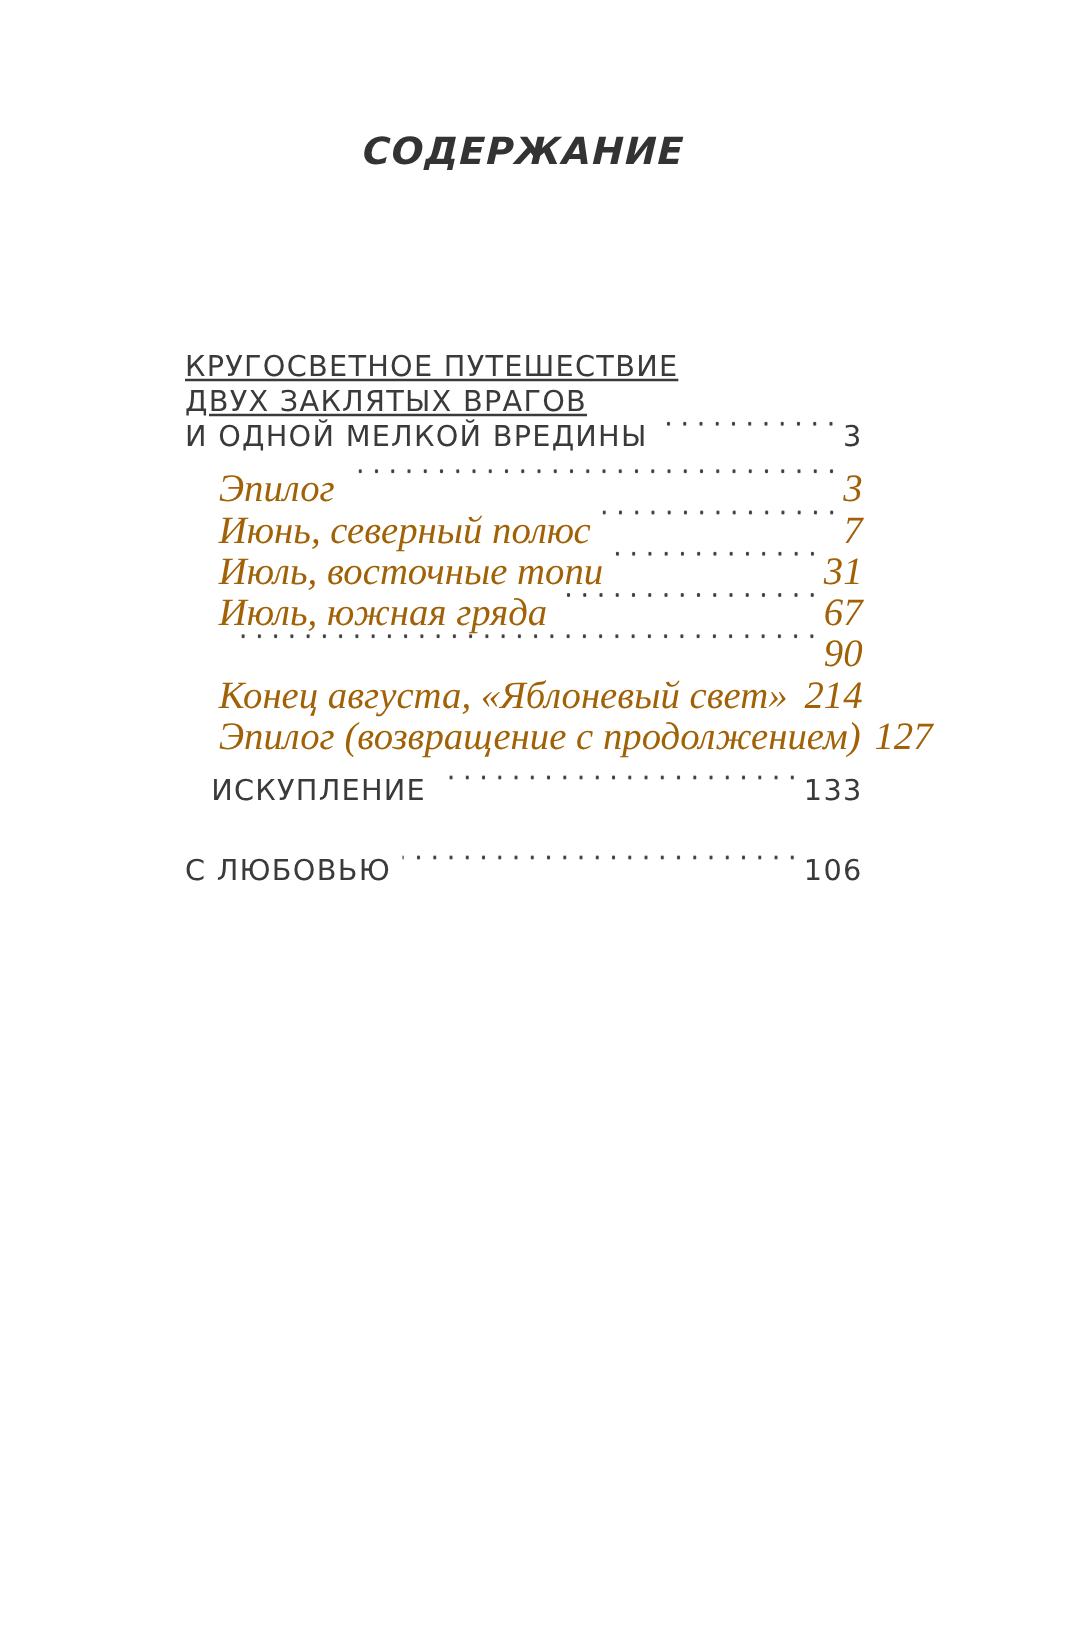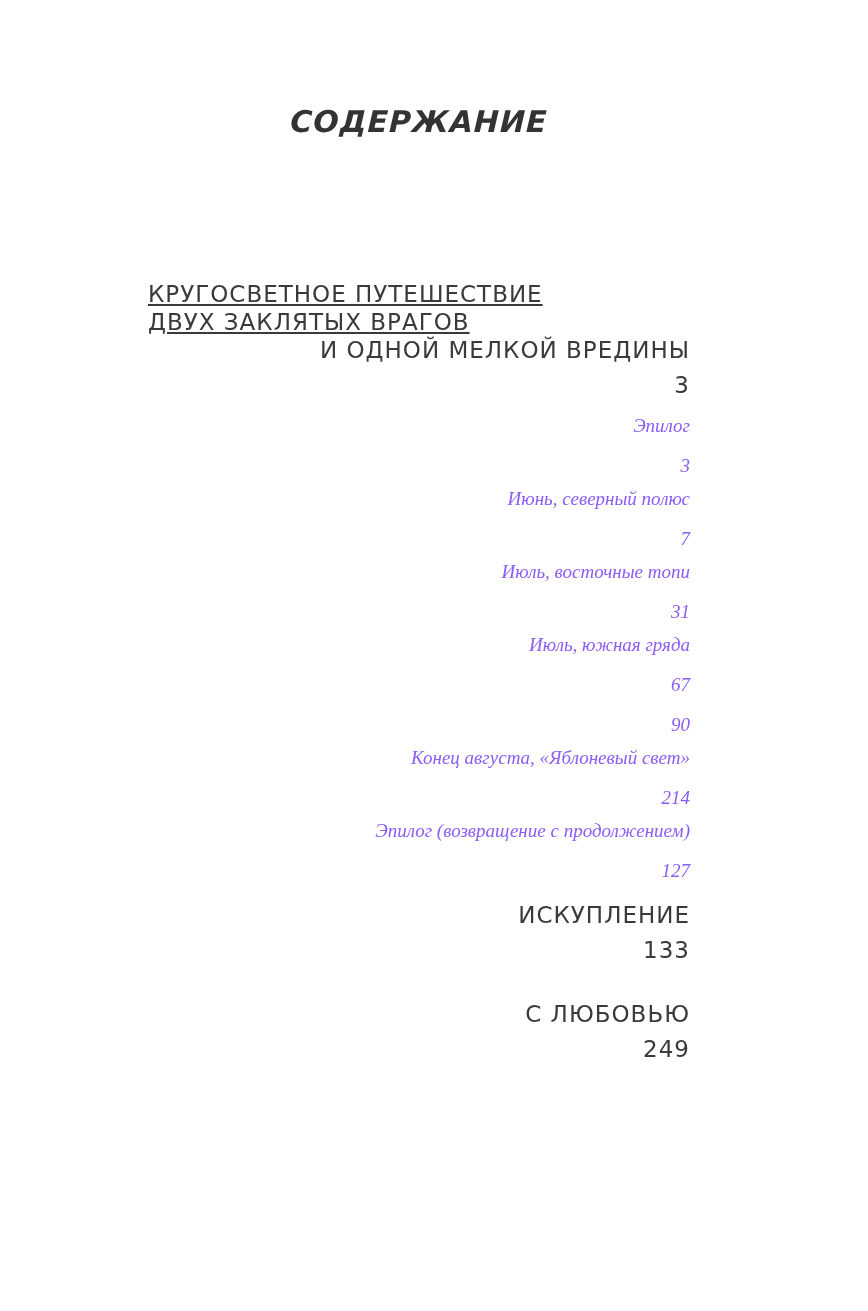--- a/index.html
+++ b/index.html
@@ -45,35 +45,34 @@
   .toc-entry.chapter {
     font-family: "DejaVu Sans", sans-serif;
     font-size: 23px;
     line-height: 28px;
     letter-spacing: 1px;
     color: #3a3a3a;
   }
   .toc-entry.sub {
     font-family: "Liberation Serif", "DejaVu Serif", serif;
     font-style: italic;
-    font-size: 19px;
+    font-size: 31px;
     line-height: 33px;
     padding-left: 27px;
-    color: #8b5cf6;
+    color: #a16207;
   }
   
   .toc > .toc-entry:nth-child(2)  { margin-top: 10px; }
   .toc > .toc-entry:nth-child(9)  { margin-top: 14px; margin-left: 21px; }
   .toc > .toc-entry:nth-child(10) { margin-top: 36px; }
 
   .toc-line { display: block; text-decoration: underline; }
   .toc-row {
     display: flex;
-    align-items: flex-end;
-    flex-direction: column;
+    align-items: flex-start;
   }
   .toc-label { white-space: nowrap; }
   .dots {
     flex: 1 1 auto;
     display: inline-block;
     height: 7px;
     margin: 0 2px 0 9px;
     background-image: radial-gradient(circle, #3d3d3d 1.3px, rgba(0,0,0,0) 1.6px);
     background-size: 13px 6px;
     background-repeat: repeat-x;
@@ -151,17 +150,17 @@
         <div class="toc-row">
           <span class="toc-label">ИСКУПЛЕНИЕ</span>
           <span class="dots"></span>
           <span class="page-num">133</span>
         </div>
       </div>
       <div class="toc-entry chapter">
         <div class="toc-row">
           <span class="toc-label">С ЛЮБОВЬЮ</span>
           <span class="dots"></span>
-          <span class="page-num">249</span>
+          <span class="page-num">106</span>
         </div>
       </div>
     </div>
 </div>
 
 </body></html>

